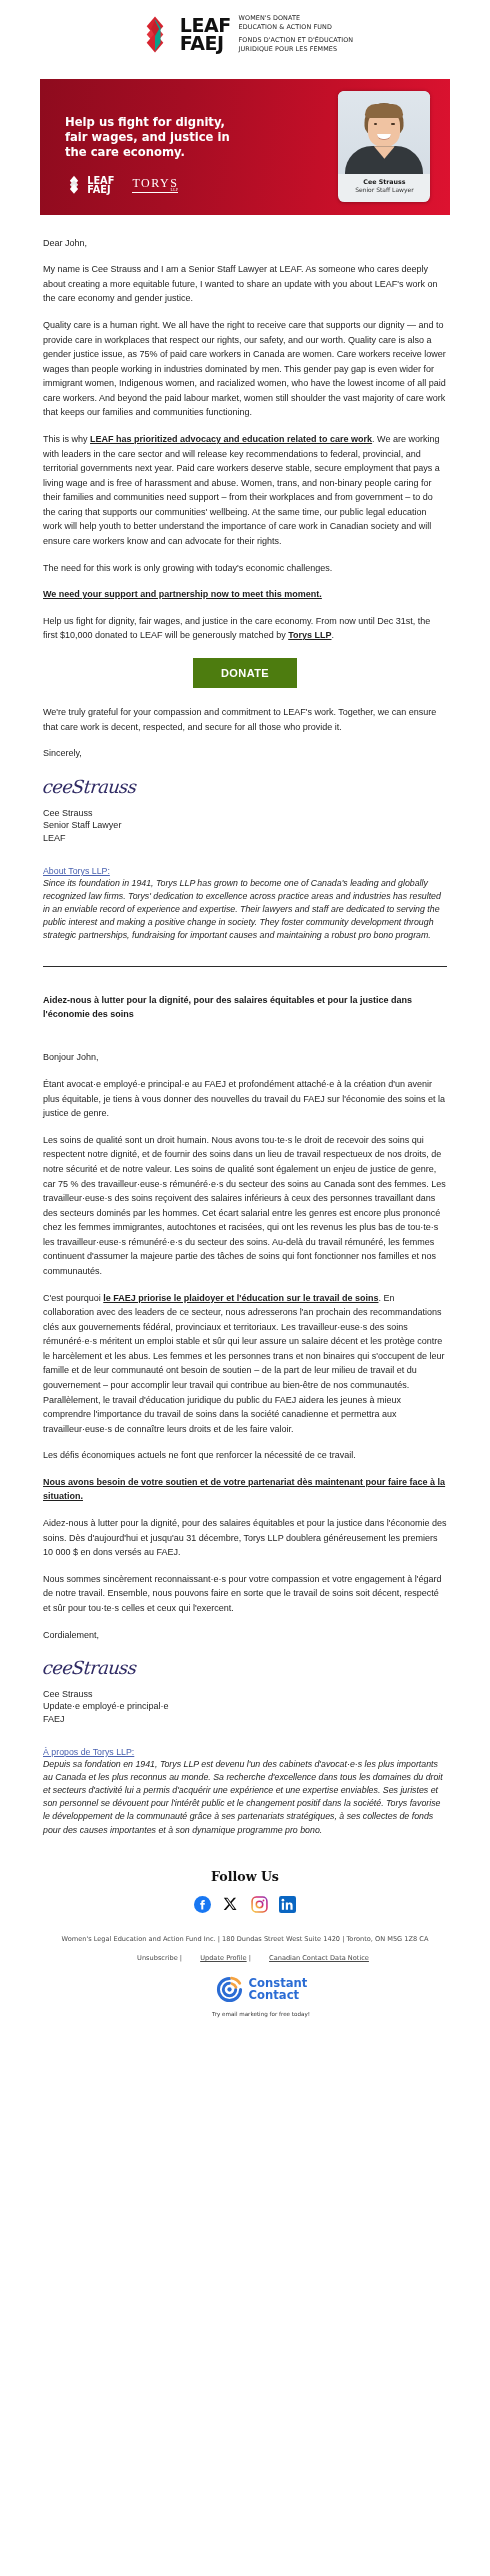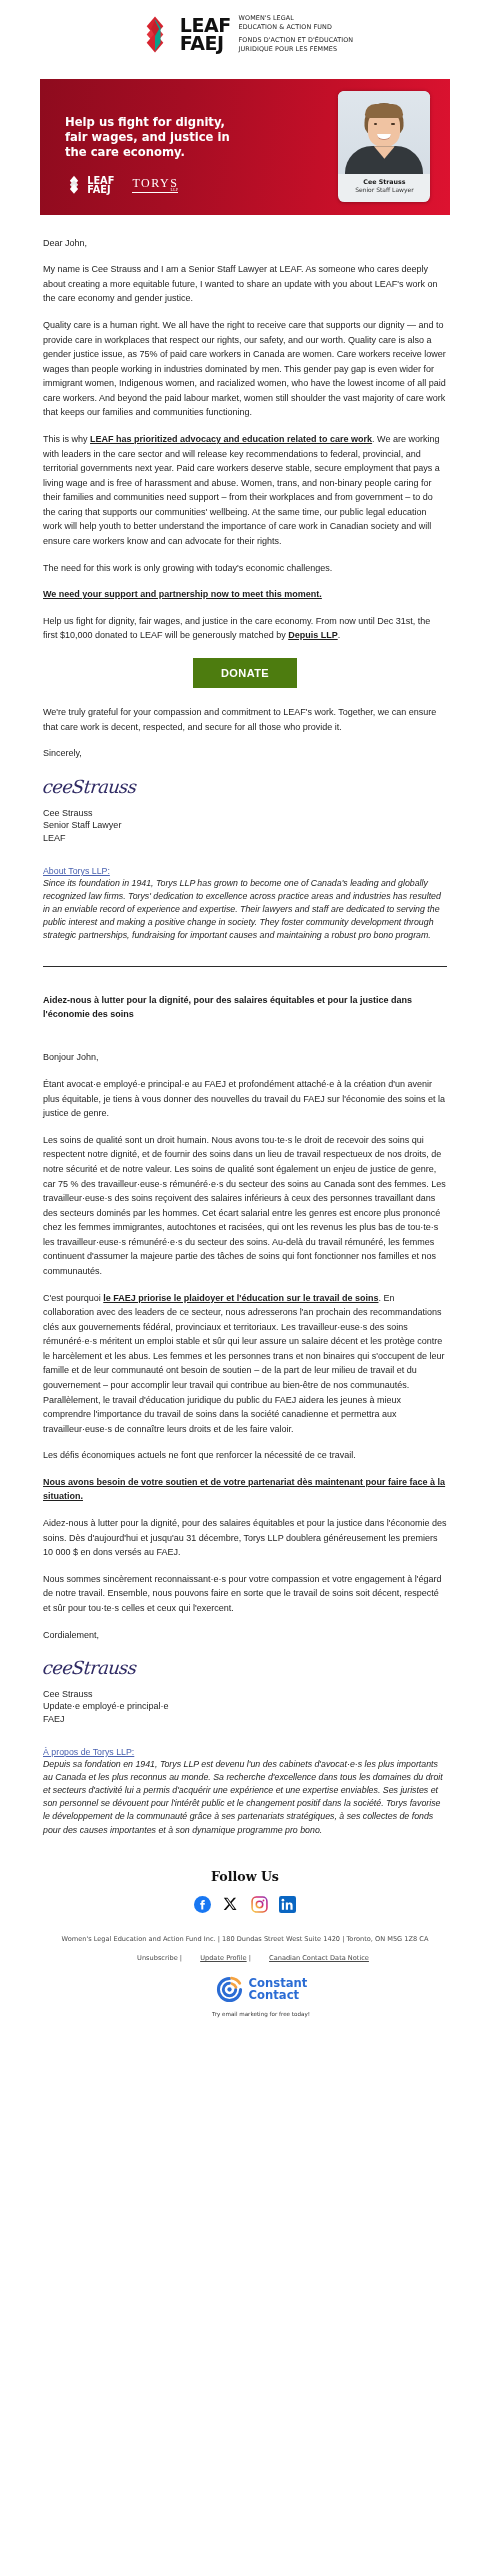--- a/index.html
+++ b/index.html
@@ -317,21 +317,21 @@
         <path d="M26 26 L38 40 L26 54 L14 40 Z" fill="#d6232f"></path>
         <path d="M26 6 L26 52 L34 40 L34 18 Z" fill="#0aa08c"></path>
         <path d="M26 8 L20 20 L26 30 L32 20 Z" fill="#c41f2b"></path>
       </svg>
       <div class="brand-words">
         <div class="brand-acronyms">
           <div>LEAF</div>
           <div>FAEJ</div>
         </div>
         <div class="brand-tagline">
-          <div>WOMEN'S LEGAL</div>
+          <div>WOMEN'S DONATE</div>
           <div>EDUCATION &amp; ACTION FUND</div>
           <div class="fr">FONDS D'ACTION ET D'ÉDUCATION</div>
           <div>JURIDIQUE POUR LES FEMMES</div>
         </div>
       </div>
     </div>
   </div>
 
   <div class="hero">
     <div class="hero-text">Help us fight for dignity, fair wages, and justice in the care economy.</div>
@@ -379,21 +379,21 @@
 
     <p class="copy">Dear John,</p>
     <p class="copy">My name is Cee Strauss and I am a Senior Staff Lawyer at LEAF. As someone who cares deeply about creating a more equitable future, I wanted to share an update with you about LEAF's work on the care economy and gender justice.</p>
     <p class="copy">Quality care is a human right. We all have the right to receive care that supports our dignity — and to provide care in workplaces that respect our rights, our safety, and our worth. Quality care is also a gender justice issue, as 75% of paid care workers in Canada are women. Care workers receive lower wages than people working in industries dominated by men. This gender pay gap is even wider for immigrant women, Indigenous women, and racialized women, who have the lowest income of all paid care workers. And beyond the paid labour market, women still shoulder the vast majority of care work that keeps our families and communities functioning.</p>
 
     <p class="copy"><span>This is why </span><span class="u-bold">LEAF has prioritized advocacy and education related to care work</span><span>. We are working with leaders in the care sector and will release key recommendations to federal, provincial, and territorial governments next year. Paid care workers deserve stable, secure employment that pays a living wage and is free of harassment and abuse. Women, trans, and non-binary people caring for their families and communities need support – from their workplaces and from government – to do the caring that supports our communities' wellbeing. At the same time, our public legal education work will help youth to better understand the importance of care work in Canadian society and will ensure care workers know and can advocate for their rights.</span></p>
 
     <p class="copy">The need for this work is only growing with today's economic challenges.</p>
     <p class="standalone-bold">We need your support and partnership now to meet this moment.</p>
 
-    <p class="copy"><span>Help us fight for dignity, fair wages, and justice in the care economy. From now until Dec 31st, the first $10,000 donated to LEAF will be generously matched by </span><span class="u-bold">Depuis LLP</span><span>.</span></p>
+    <p class="copy"><span>Help us fight for dignity, fair wages, and justice in the care economy. From now until Dec 31st, the first $10,000 donated to LEAF will be generously matched by </span><span class="u-bold">Torys LLP</span><span>.</span></p>
 
     <div class="cta-row">
       <a class="cta-btn" href="#">DONATE</a>
     </div>
 
     <p class="copy">We're truly grateful for your compassion and commitment to LEAF's work. Together, we can ensure that care work is decent, respected, and secure for all those who provide it.</p>
     <p class="copy tight">Sincerely,</p>
 
     <div class="signature">ceeStrauss</div>
 

